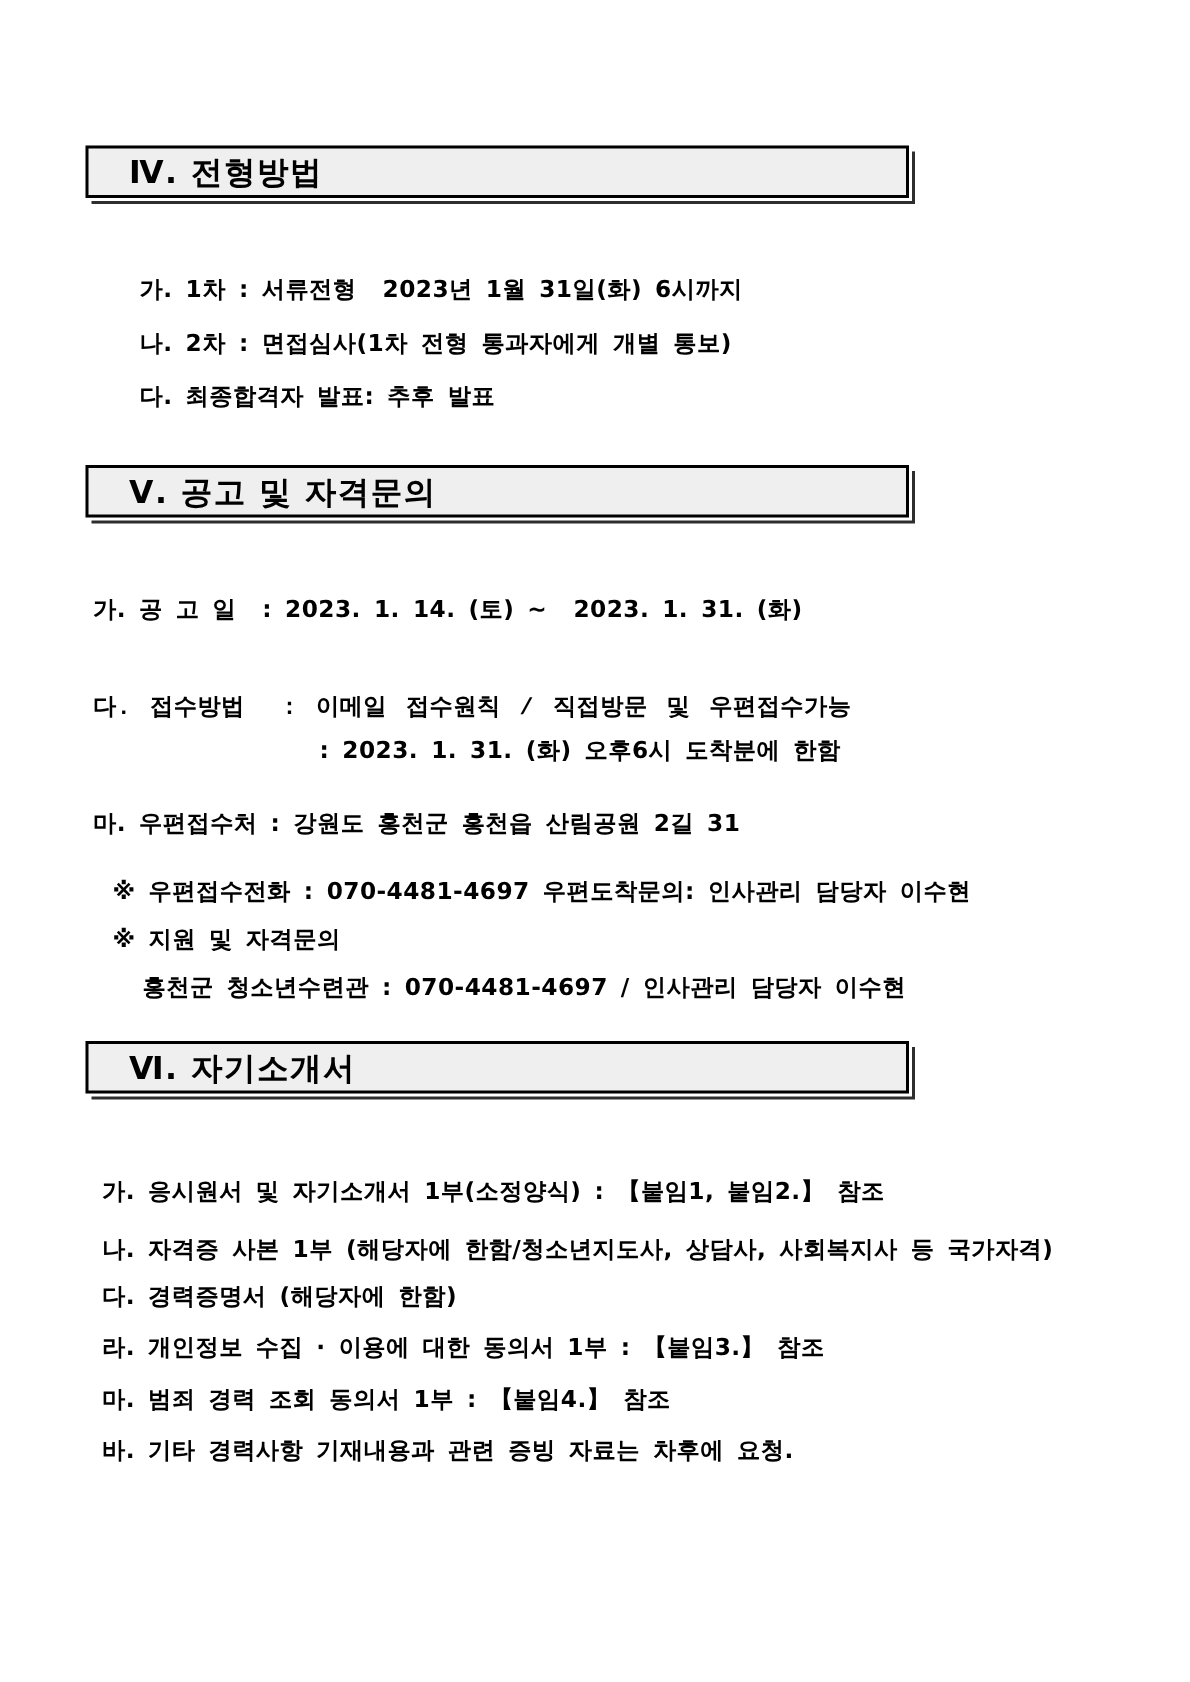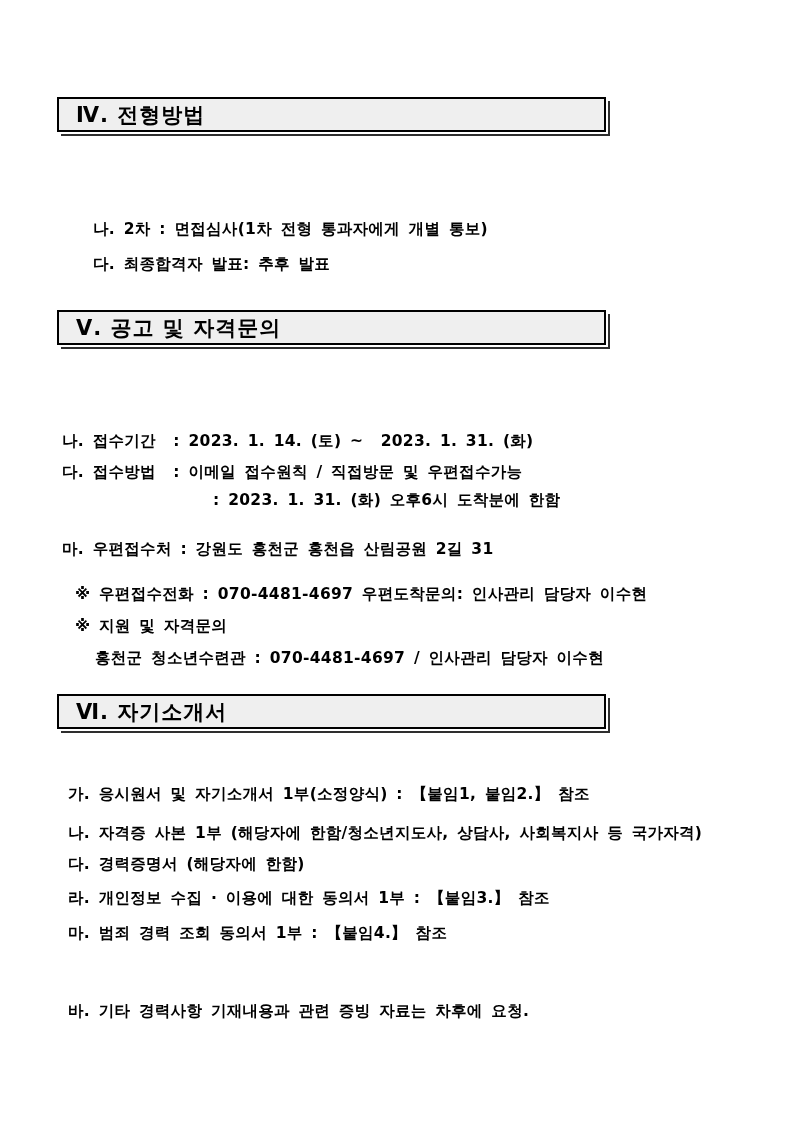--- a/index.html
+++ b/index.html
@@ -27,20 +27,21 @@
     box-shadow: 2px 2px 0 0 #ffffff, 4px 4px 0 0 #2e2e2e;
     display: flex;
     align-items: center;
   }
   .header-box .title {
     font-size: 21px;
     font-weight: bold;
     letter-spacing: 1px;
     padding-left: 17px;
     white-space: pre;
+    margin-left: 10px;
   }
   .hb-1 { top: 97px; }
   .hb-2 { top: 310px; }
   .hb-3 { top: 694px; }
 
   
   .line {
     position: absolute;
     margin: 0;
     font-size: 15.5px;
@@ -51,50 +52,51 @@
     white-space: pre;
     color: #000000;
   }
   
   .s4-0 { left: 93px;  top: 184px; }
   .s4-1 { left: 93px;  top: 220px; }
   .s4-2 { left: 93px;  top: 255px; }
   
   .s5-0 { left: 62px;  top: 397px; }
   .s5-1 { left: 62px;  top: 432px; }
-  .s5-2 { left: 62px;  top: 463px; }
+  .s5-2 { left: 62px;  top: 463px; font-family: Liberation Mono, monospace; }
   .s5-3 { left: 213px; top: 491px; }
   .s5-4 { left: 62px;  top: 520px; }
   .s5-5 { left: 62px;  top: 540px; }
   .s5-6 { left: 75px;  top: 585px; text-align: right; }
   .s5-7 { left: 75px;  top: 617px; }
   .s5-8 { left: 95px;  top: 649px; }
   
   .s6-0 { left: 68px;  top: 785px; }
   .s6-1 { left: 68px;  top: 808px; margin-top: 16px; }
   .s6-2 { left: 68px;  top: 855px; }
   .s6-3 { left: 68px;  top: 889px; }
   .s6-4 { left: 68px;  top: 924px; }
-  .s6-5 { left: 68px;  top: 958px; margin-top: 44px; }
+  .s6-5 { left: 68px;  top: 958px; }
 </style>
 </head>
 <body>
 
 <div class="page">
 
   <div class="header-box hb-1">
     <span class="title">Ⅳ. 전형방법</span>
   </div>
+  <p class="line s4-0">가. 1차 : 서류전형  2023년 1월 31일(화) 6시까지</p>
   <p class="line s4-1">나. 2차 : 면접심사(1차 전형 통과자에게 개별 통보)</p>
   <p class="line s4-2">다. 최종합격자 발표: 추후 발표</p>
 
   <div class="header-box hb-2">
     <span class="title">Ⅴ. 공고 및 자격문의</span>
   </div>
-  <p class="line s5-1">나. 접수기간  : 2023. 1. 14. (토) ~  2023. 1. 31. (화)</p>
+  <p class="line s5-0">가. 공 고 일  : 2023. 1. 14. (토) ~  2023. 1. 31. (화)</p>
   <p class="line s5-2">다. 접수방법  : 이메일 접수원칙 / 직접방문 및 우편접수가능</p>
   <p class="line s5-3">: 2023. 1. 31. (화) 오후6시 도착분에 한함</p>
   <p class="line s5-5">마. 우편접수처 : 강원도 홍천군 홍천읍 산림공원 2길 31</p>
   <p class="line s5-6">※ 우편접수전화 : 070-4481-4697 우편도착문의: 인사관리 담당자 이수현</p>
   <p class="line s5-7">※ 지원 및 자격문의</p>
   <p class="line s5-8">홍천군 청소년수련관 : 070-4481-4697 / 인사관리 담당자 이수현</p>
 
   <div class="header-box hb-3">
     <span class="title">Ⅵ. 자기소개서</span>
   </div>

